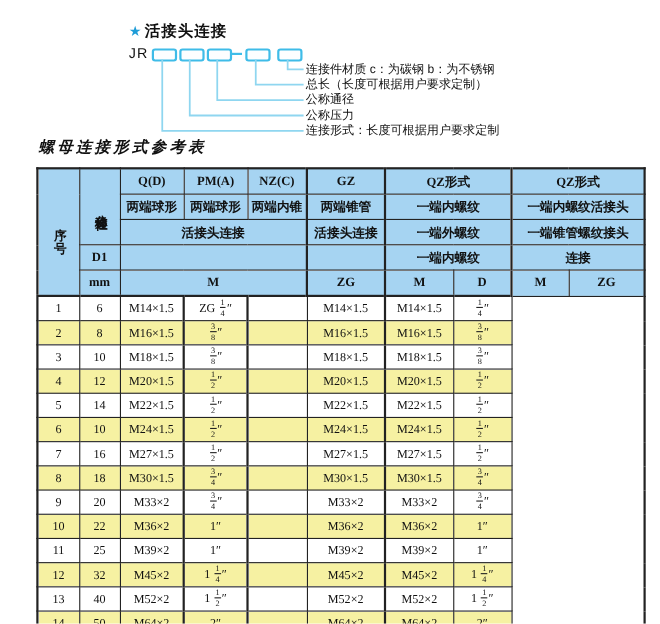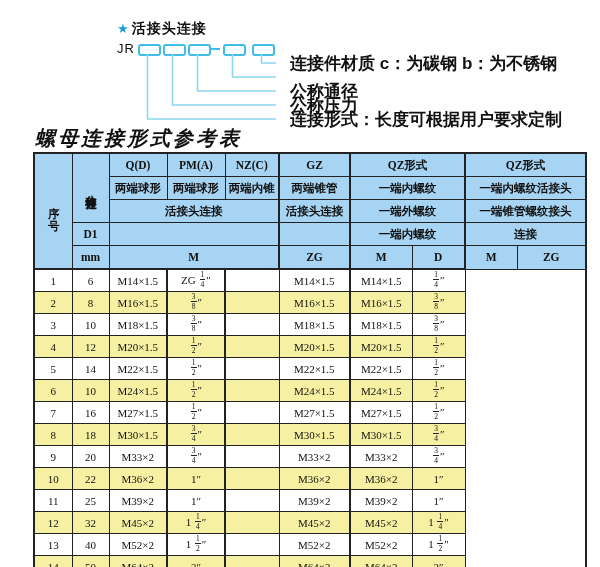--- a/index.html
+++ b/index.html
@@ -8,25 +8,25 @@
 
   
   .diag-title{position:absolute;left:117px;top:20px;font-size:14px;font-weight:bold;letter-spacing:1px;}
   .diag-title .star{color:var(--accent);margin-right:2px;font-size:13px;}
   .code-prefix{position:absolute;left:117px;top:41px;font-size:13px;font-weight:normal;letter-spacing:1px;}
   .code-box{position:absolute;top:44px;width:19px;height:8px;border:2px solid var(--cyan);
             border-radius:3px;background:#fdfeff;}
   .code-dash{position:absolute;left:210px;top:48px;width:10px;height:0;border-top:2px solid var(--cyan);}
   .connectors{position:absolute;left:0;top:0;width:600px;height:140px;}
   .connectors polyline{stroke:var(--cyan2);stroke-width:1.6;fill:none;}
-  .diag-label{position:absolute;left:290px;height:13px;line-height:13px;
-              font-size:17px;font-weight:bold;white-space:nowrap;}
+  .diag-label{position:absolute;left:278px;height:13px;line-height:13px;
+              font-size:11px;font-weight:normal;white-space:nowrap;}
 
   
-  .table-title{position:absolute;left:35px;top:125px;font-size:20px;font-weight:bold;font-style:italic;
+  .table-title{position:absolute;left:35px;top:125px;font-size:14px;font-weight:bold;font-style:italic;
                font-family:"DejaVu Serif","Liberation Serif",serif;letter-spacing:3px;}
 
   
   .tbl{position:absolute;left:33px;top:152px;width:552px;border-collapse:collapse;table-layout:fixed;
        font-family:"Liberation Serif","DejaVu Serif",serif;border:2px solid var(--bd);}
   .tbl th,.tbl td{border:1px solid var(--bd);text-align:center;vertical-align:middle;
                   padding:0;overflow:hidden;white-space:nowrap;}
   .tbl th{background:var(--hdr);font-weight:bold;font-size:11.5px;height:22px;}
   .tbl td{font-size:11px;height:21px;background:var(--row);}
   .tbl tr.alt td{background:var(--alt);}
@@ -61,20 +61,21 @@
 
   <svg class="connectors" viewBox="0 0 600 140">
     <polyline points="261.5,54 261.5,63 276,63"></polyline>
     <polyline points="232.5,54 232.5,77 276,77"></polyline>
     <polyline points="197.5,54 197.5,91 276,91"></polyline>
     <polyline points="172.5,54 172.5,105 276,105"></polyline>
     <polyline points="147.5,54 147.5,119 276,119"></polyline>
   </svg>
 
   <div class="diag-label" style="top:56.5px">连接件材质  c：为碳钢  b：为不锈钢</div>
+  <div class="diag-label" style="top:70.5px">总长（长度可根据用户要求定制）</div>
   <div class="diag-label" style="top:84.5px">公称通径</div>
   <div class="diag-label" style="top:98.5px">公称压力</div>
   <div class="diag-label" style="top:112.5px">连接形式：长度可根据用户要求定制</div>
 
   <div class="table-title">螺母连接形式参考表</div>
 
   <table class="tbl">
     <colgroup>
       <col style="width:38px">
         <col style="width:37px">

